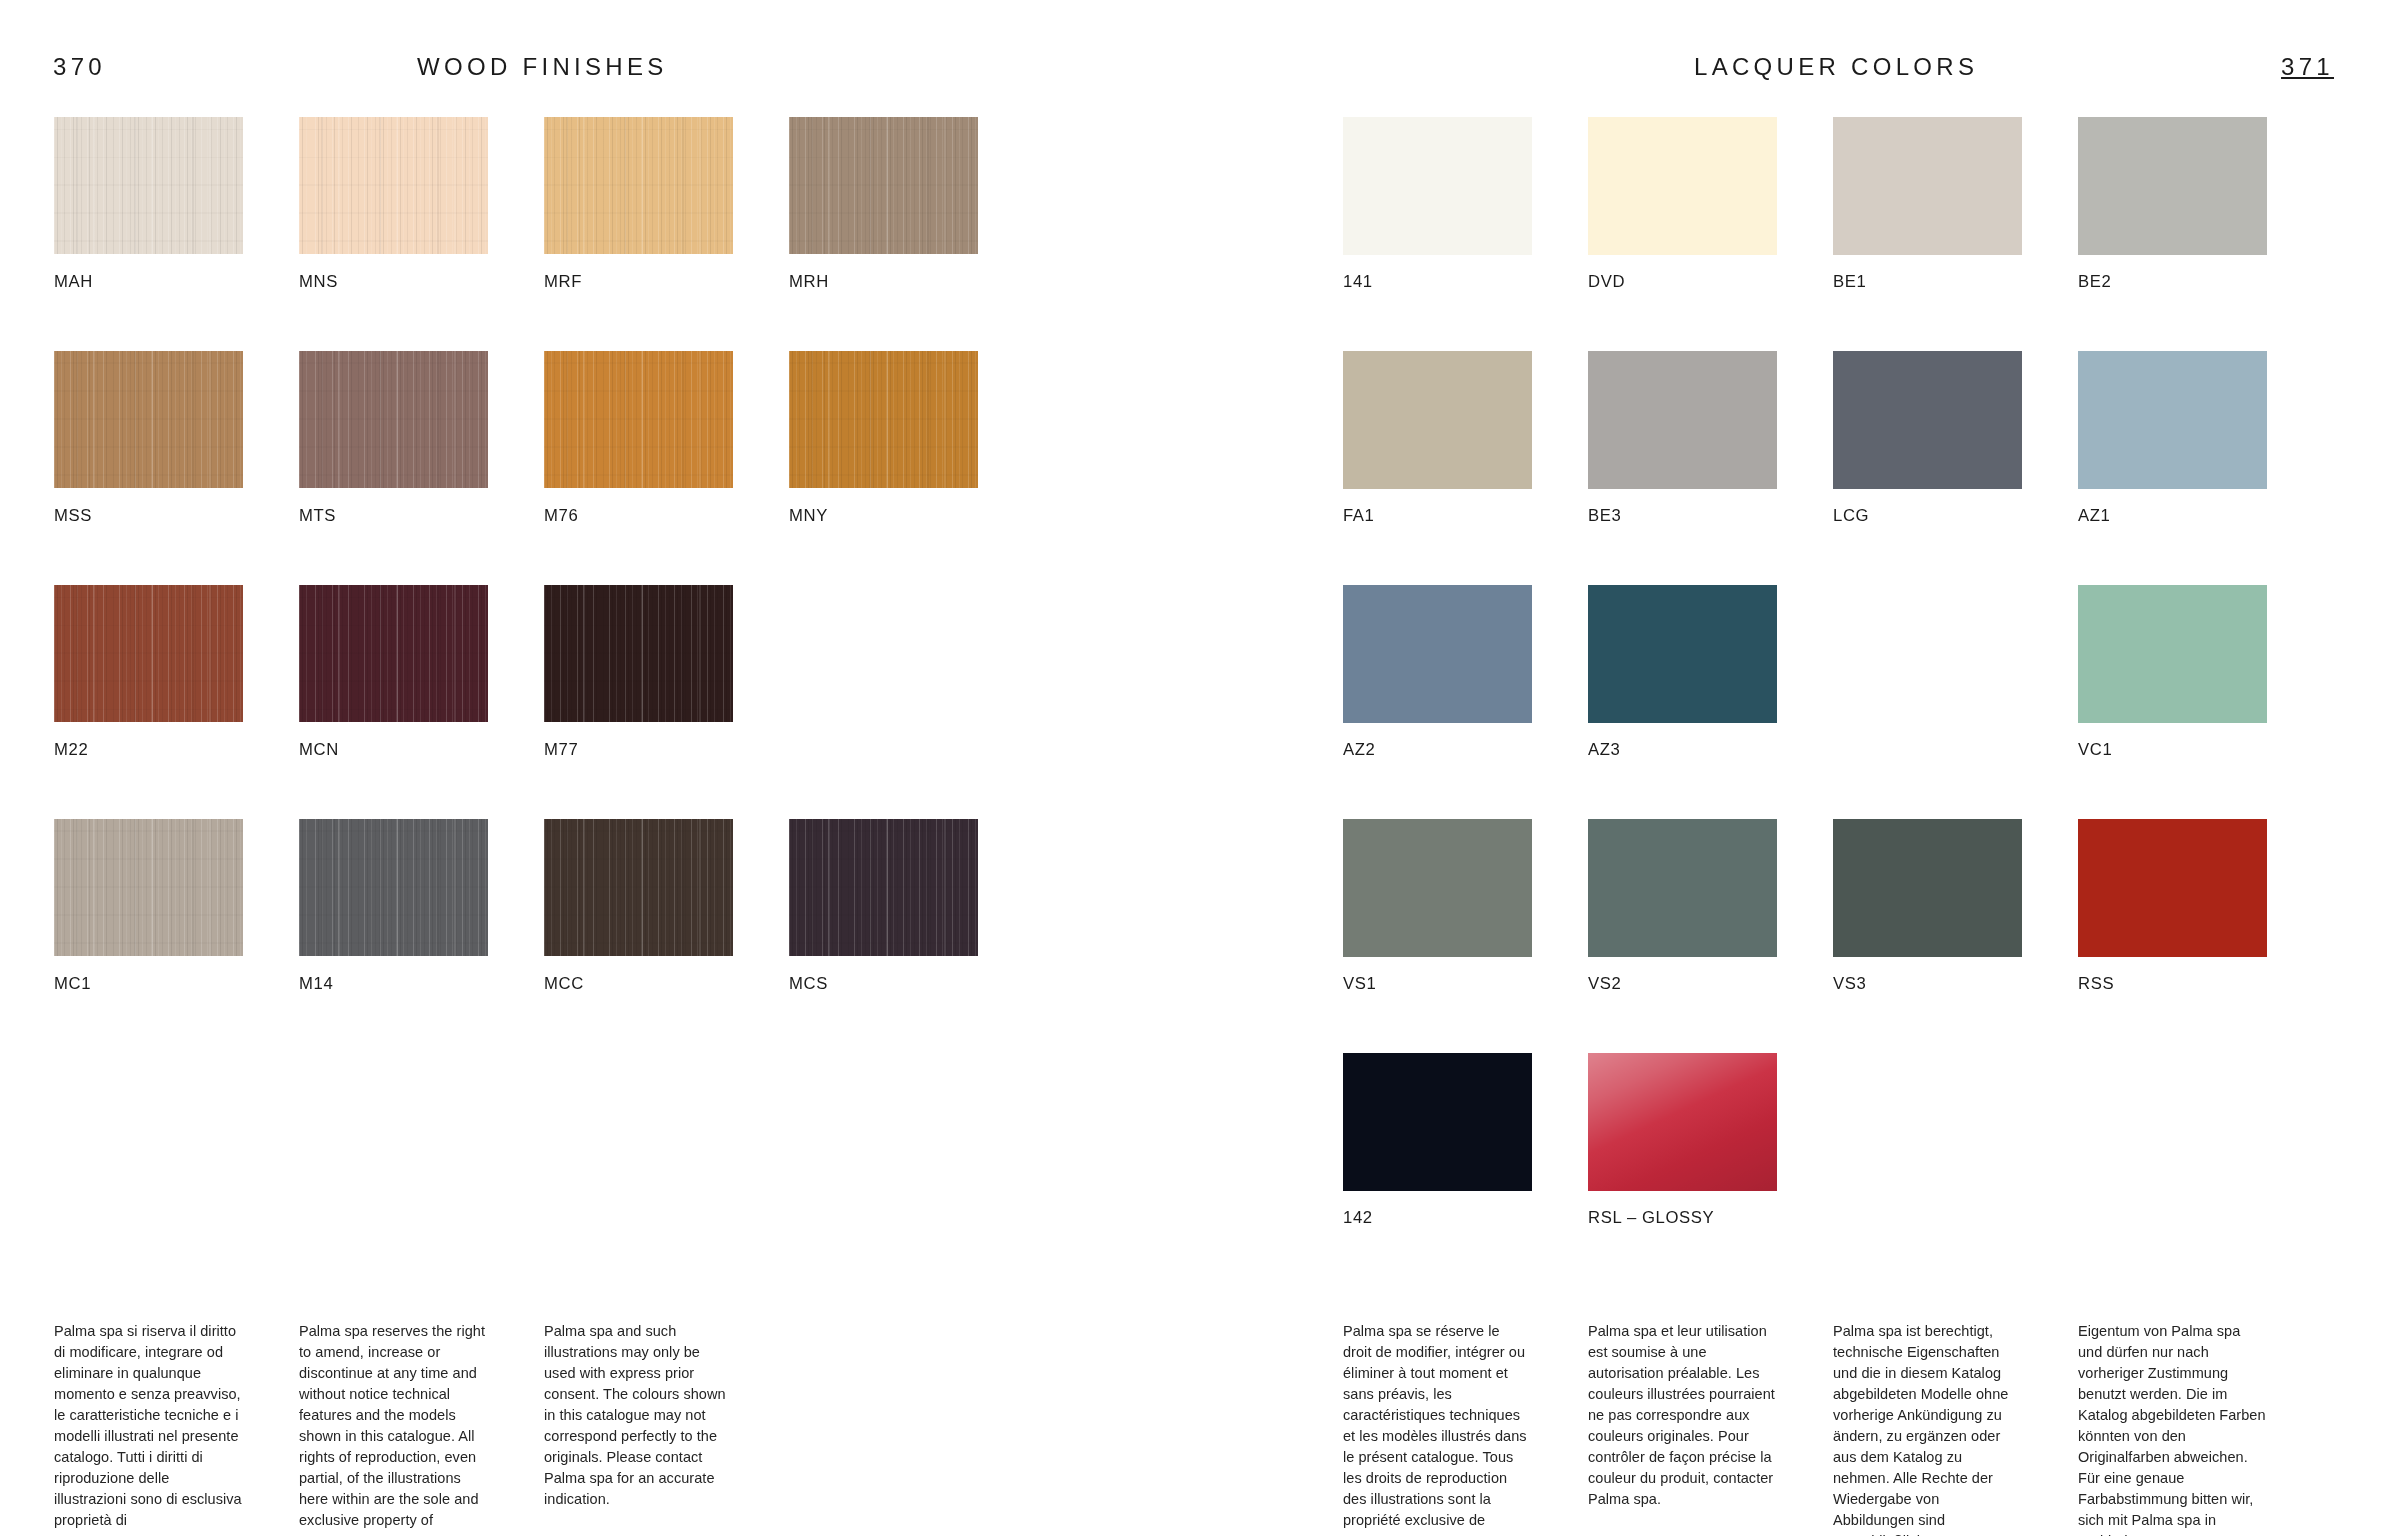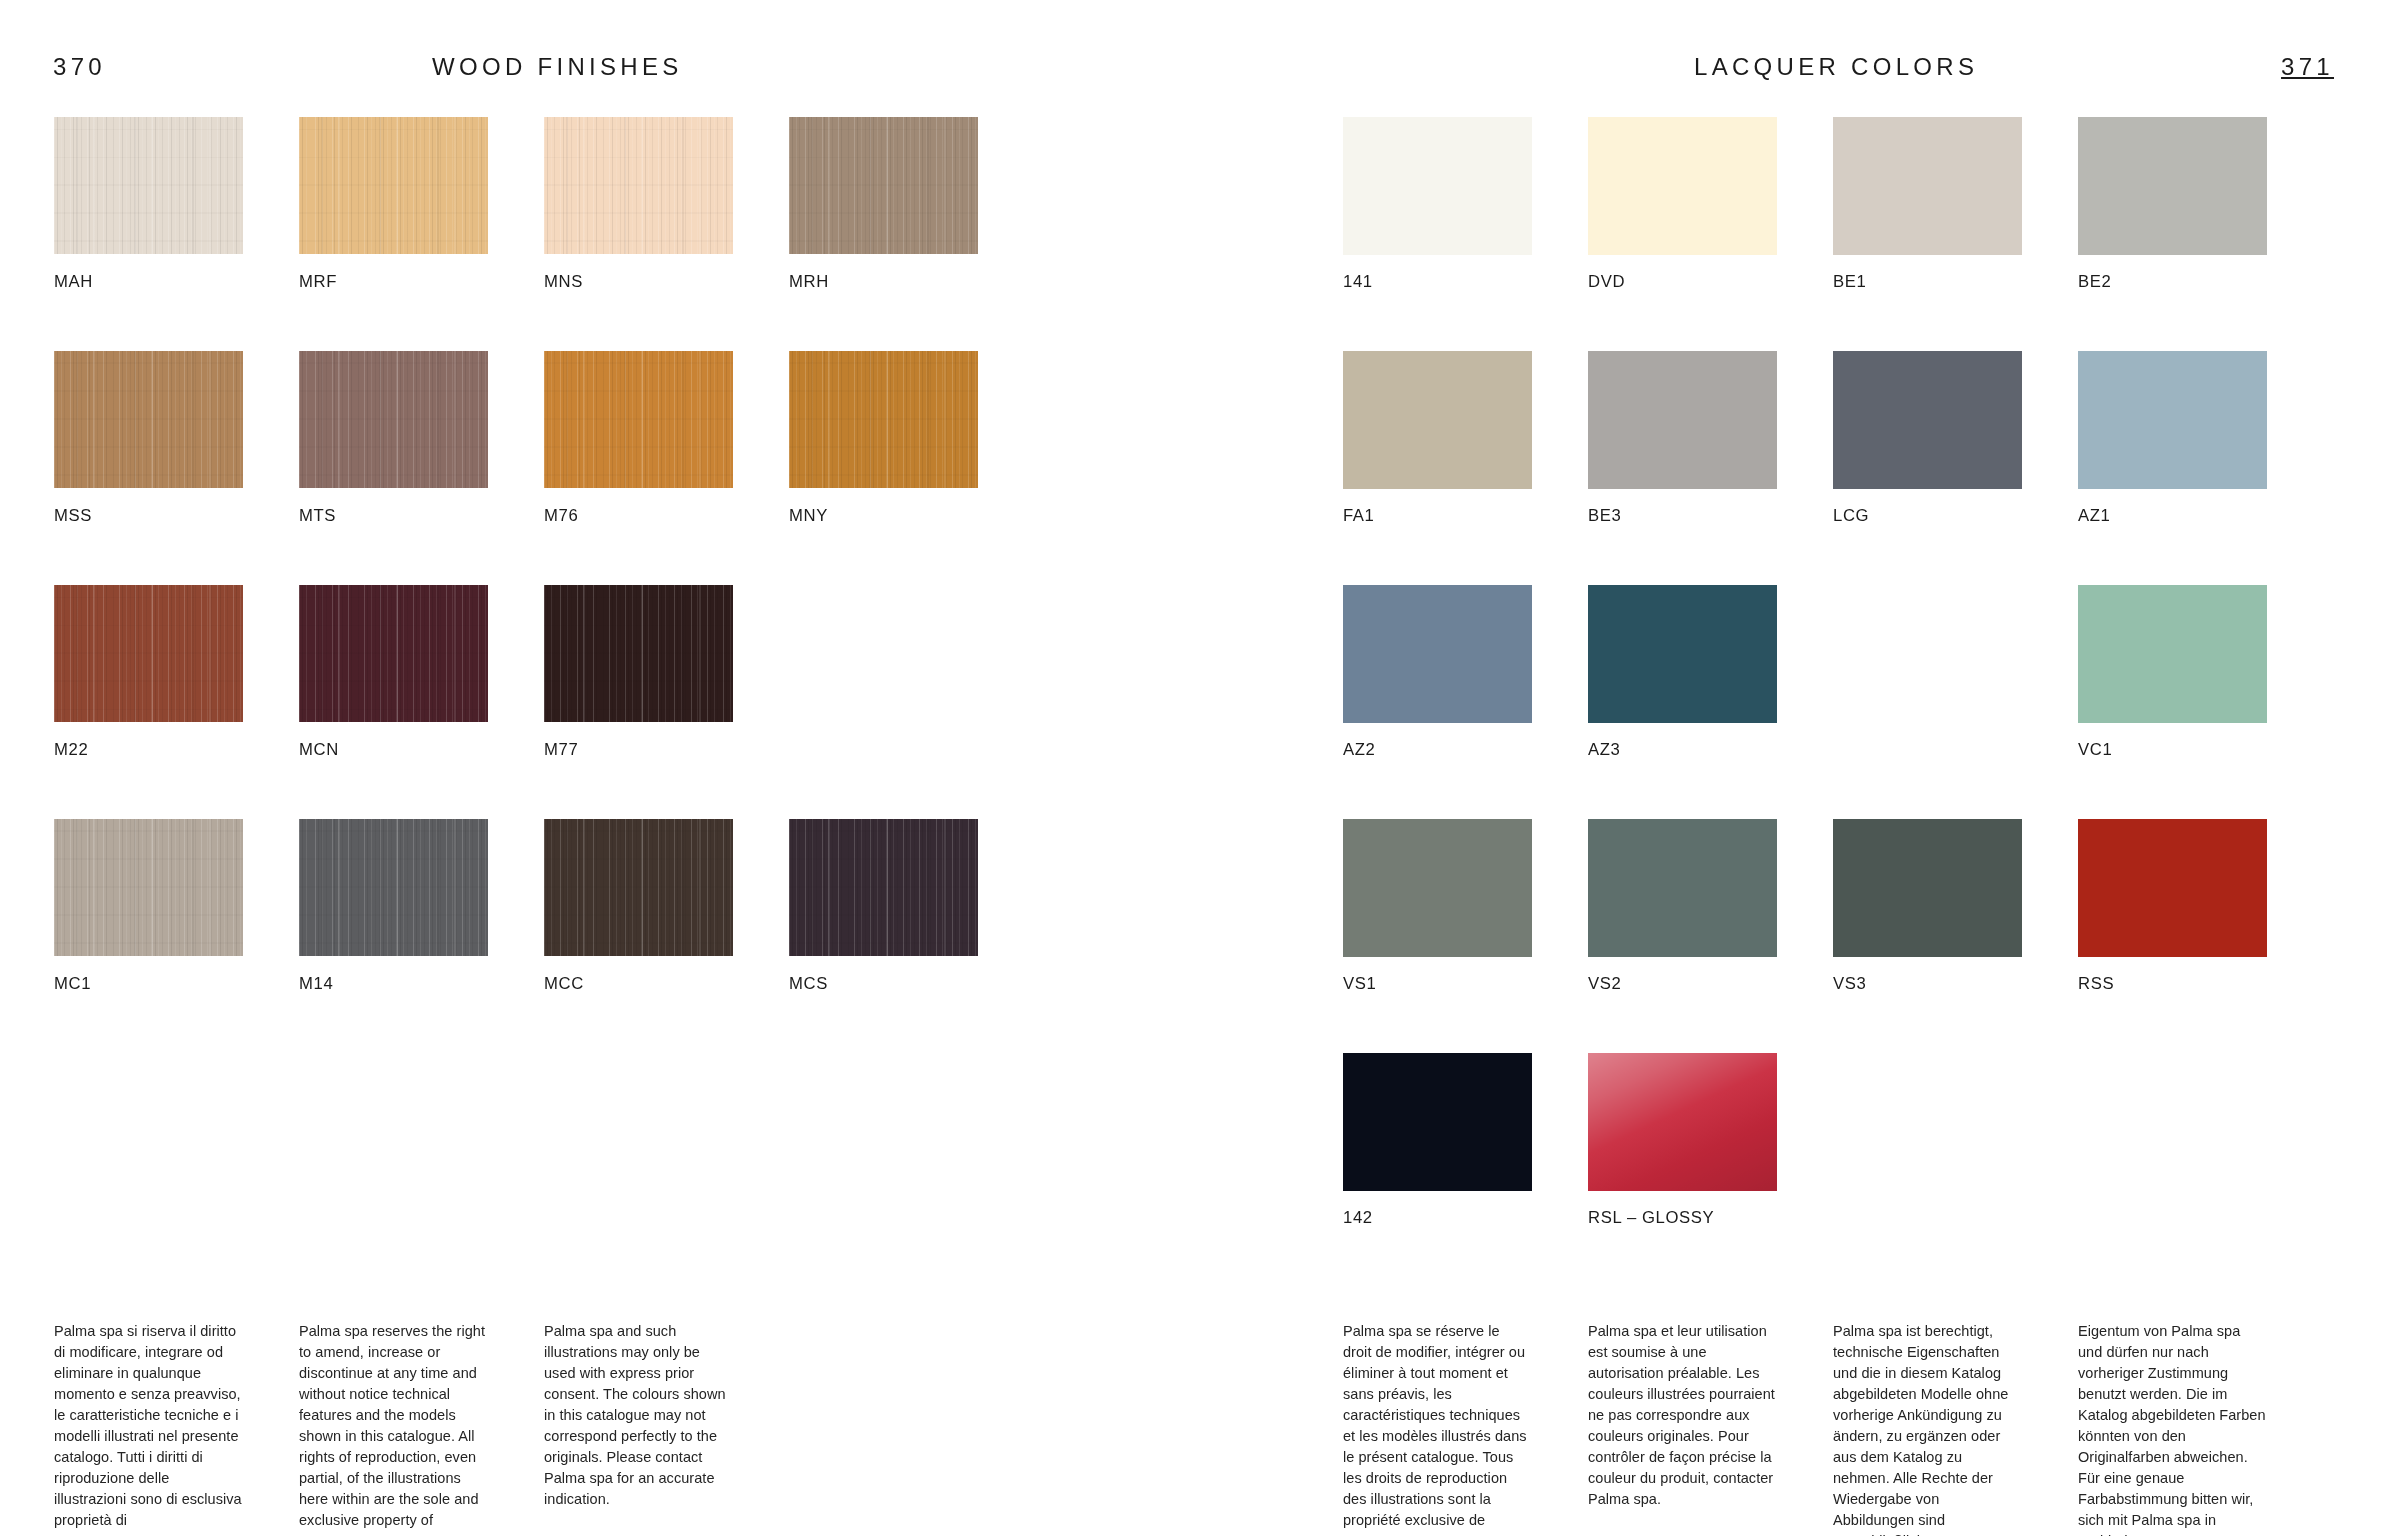--- a/index.html
+++ b/index.html
@@ -28,21 +28,21 @@
     display: flex;
     align-items: center;
     font-size: 24px;
     letter-spacing: 4.3px;
     font-weight: 400;
     color: #1b1b1b;
     white-space: nowrap;
     text-align: center;
   }
   .hdr-left-num  { left: 53px; }
-  .hdr-left-ttl  { left: 432px; }
+  .hdr-left-ttl  { left: 417px; }
   .hdr-right-ttl { left: 1694px; }
   .hdr-right-num { right: 56px; text-decoration: underline; }
 
   
   .grid {
     position: absolute;
     display: grid;
     grid-template-columns: repeat(4, 189px);
     column-gap: 56px;
     row-gap: 0px;
@@ -177,26 +177,26 @@
 
   <div class="hdr hdr-right-ttl">LACQUER COLORS</div>
   <div class="hdr hdr-right-num">371</div>
 
   <div class="grid grid-wood" id="grid-wood">
       <div class="cell">
         <div class="sw wood" style="background: rgb(228, 219, 208);"></div>
         <div class="lbl">MAH</div>
       </div>
       <div class="cell">
+        <div class="sw wood" style="background: rgb(245, 217, 191);"></div>
+        <div class="lbl">MNS</div>
+      </div>
+      <div class="cell">
         <div class="sw wood" style="background: rgb(230, 189, 132);"></div>
         <div class="lbl">MRF</div>
-      </div>
-      <div class="cell">
-        <div class="sw wood" style="background: rgb(245, 217, 191);"></div>
-        <div class="lbl">MNS</div>
       </div>
       <div class="cell">
         <div class="sw wood" style="background: rgb(160, 138, 118);"></div>
         <div class="lbl">MRH</div>
       </div>
       <div class="cell">
         <div class="sw wood" style="background: rgb(176, 132, 89);"></div>
         <div class="lbl">MSS</div>
       </div>
       <div class="cell">

